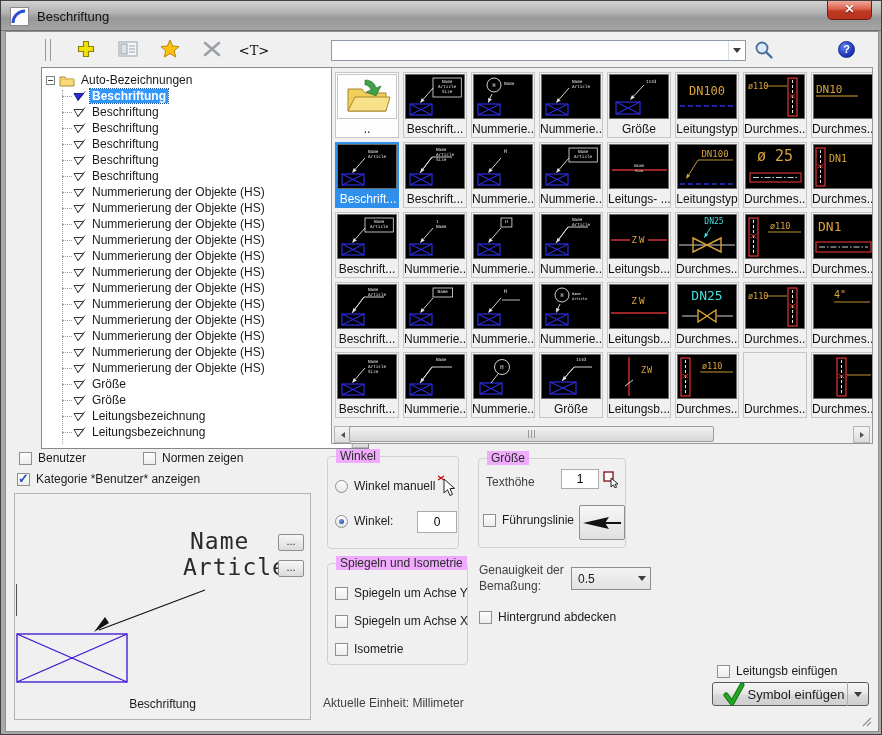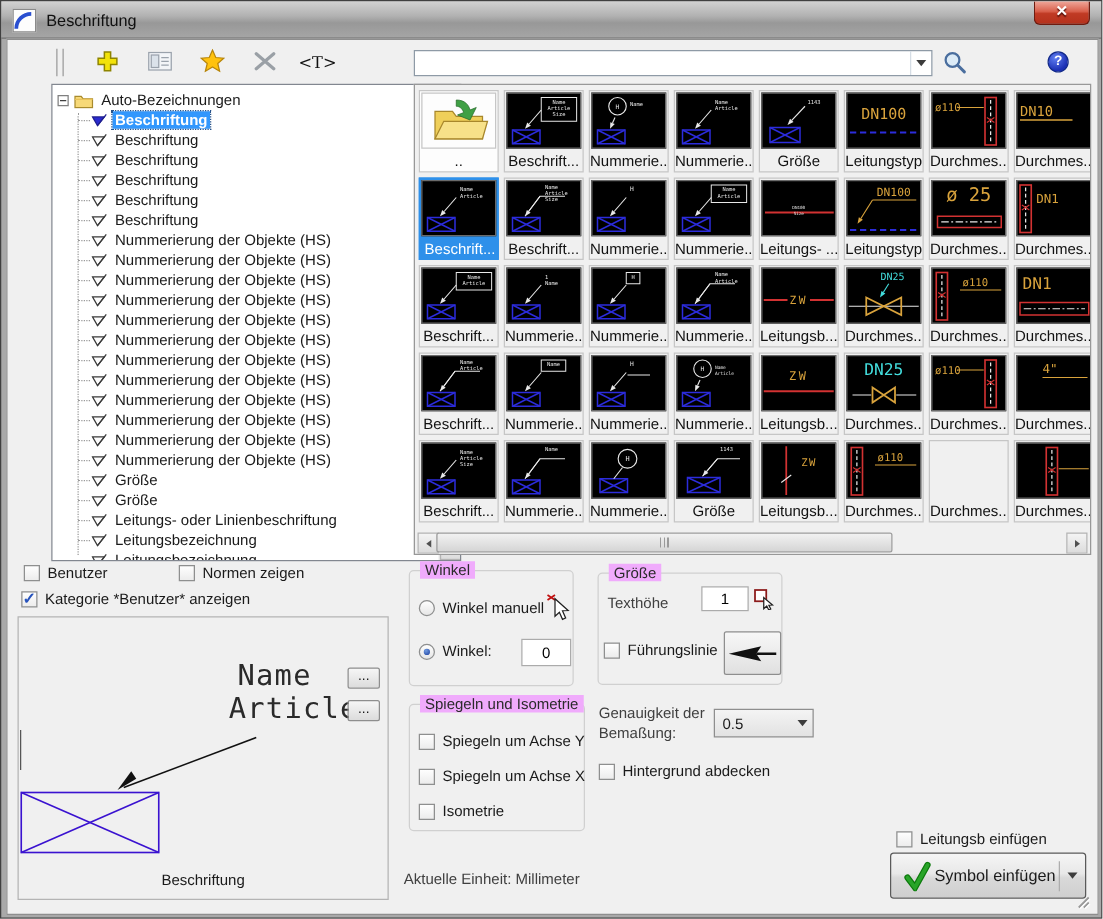--- a/index.html
+++ b/index.html
@@ -96,21 +96,21 @@
   .gtitle{position:absolute;top:-8px;left:8px;background:#f0abfc;padding:0 4px;color:#2b2b2b;}
   .text-input{position:absolute;border:1px solid #ababab;background:#fff;font:12px "Liberation Sans",sans-serif;
     text-align:center;padding:0;outline:none;}
   .combo{position:absolute;border:1px solid #8e8e8e;background:linear-gradient(180deg,#f4f4f4,#e2e2e2);
     display:flex;align-items:center;padding-left:6px;cursor:default;}
   .combo .combo-arrow{margin-left:auto;width:16px;height:100%;display:flex;align-items:center;justify-content:center;}
   .small-btn{position:absolute;background:linear-gradient(180deg,#f7f7f7,#e0e0e0);border:1px solid #8e8e8e;border-radius:2px;
     display:flex;align-items:center;justify-content:center;cursor:default;}
   .static-label{position:absolute;white-space:nowrap;color:#404040;}
   
-  .insert-btn{position:absolute;left:711px;top:681px;width:157px;height:37px;
+  .insert-btn{position:absolute;left:711px;top:681px;width:157px;height:24px;
     background:linear-gradient(180deg,#f5f5f5,#e8e8e8 45%,#d9d9d9 55%,#cfcfcf);
     border:1px solid #5a5a5a;border-radius:3px;display:flex;align-items:center;cursor:default;}
   .insert-btn .ilabel{flex:1;text-align:center;font-size:13px;}
   .insert-sep{width:1px;height:24px;background:#adadad;}
   .insert-arrow{width:20px;display:flex;align-items:center;justify-content:center;}
   .resize-grip{position:absolute;left:858px;top:713px;}
 </style>
 </head>
 <body>
 
@@ -386,30 +386,20 @@
         </div>
         <div class="trow child">
           <span class="stub"></span>
           <span class="ticon">
             <svg width="13" height="11" viewBox="0 0 13 11">
               <path d="M1 2.5 L10.5 2.5 L5 9.5 Z" fill="#fdfdfd" stroke="#3a3a3a" stroke-width="1"></path>
               <line x1="5" y1="9.5" x2="12" y2="0.5" stroke="#3a3a3a" stroke-width="1"></line>
             </svg>
           </span>
           <span class="tlabel">Größe</span>
-        </div>
-        <div class="trow child">
-          <span class="stub"></span>
-          <span class="ticon">
-            <svg width="13" height="11" viewBox="0 0 13 11">
-              <path d="M1 2.5 L10.5 2.5 L5 9.5 Z" fill="#fdfdfd" stroke="#3a3a3a" stroke-width="1"></path>
-              <line x1="5" y1="9.5" x2="12" y2="0.5" stroke="#3a3a3a" stroke-width="1"></line>
-            </svg>
-          </span>
-          <span class="tlabel">Leitungs- oder Linienbeschriftung</span>
         </div>
         <div class="trow child">
           <span class="stub"></span>
           <span class="ticon">
             <svg width="13" height="11" viewBox="0 0 13 11">
               <path d="M1 2.5 L10.5 2.5 L5 9.5 Z" fill="#fdfdfd" stroke="#3a3a3a" stroke-width="1"></path>
               <line x1="5" y1="9.5" x2="12" y2="0.5" stroke="#3a3a3a" stroke-width="1"></line>
             </svg>
           </span>
           <span class="tlabel">Leitungsbezeichnung</span>

